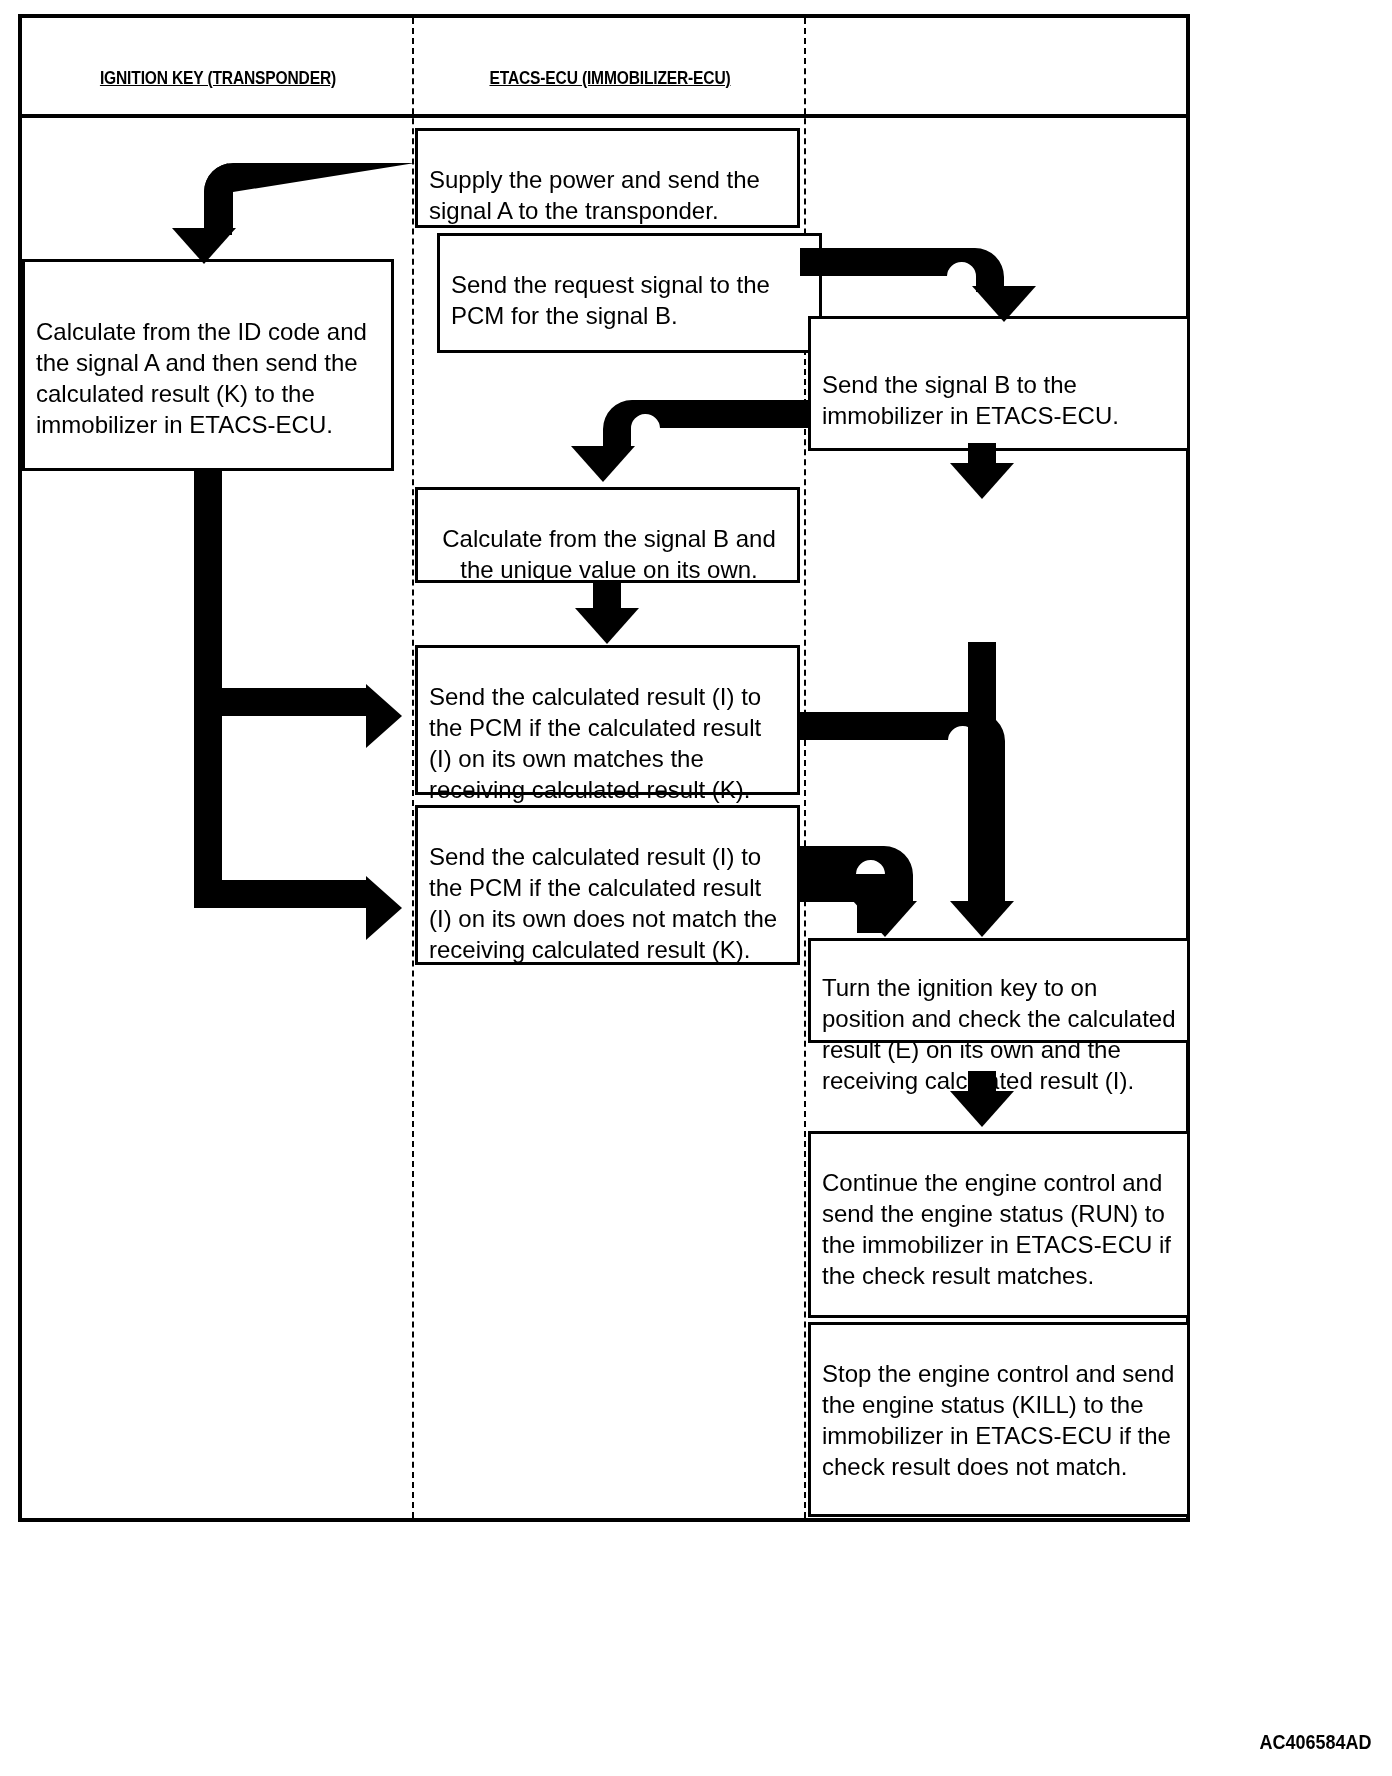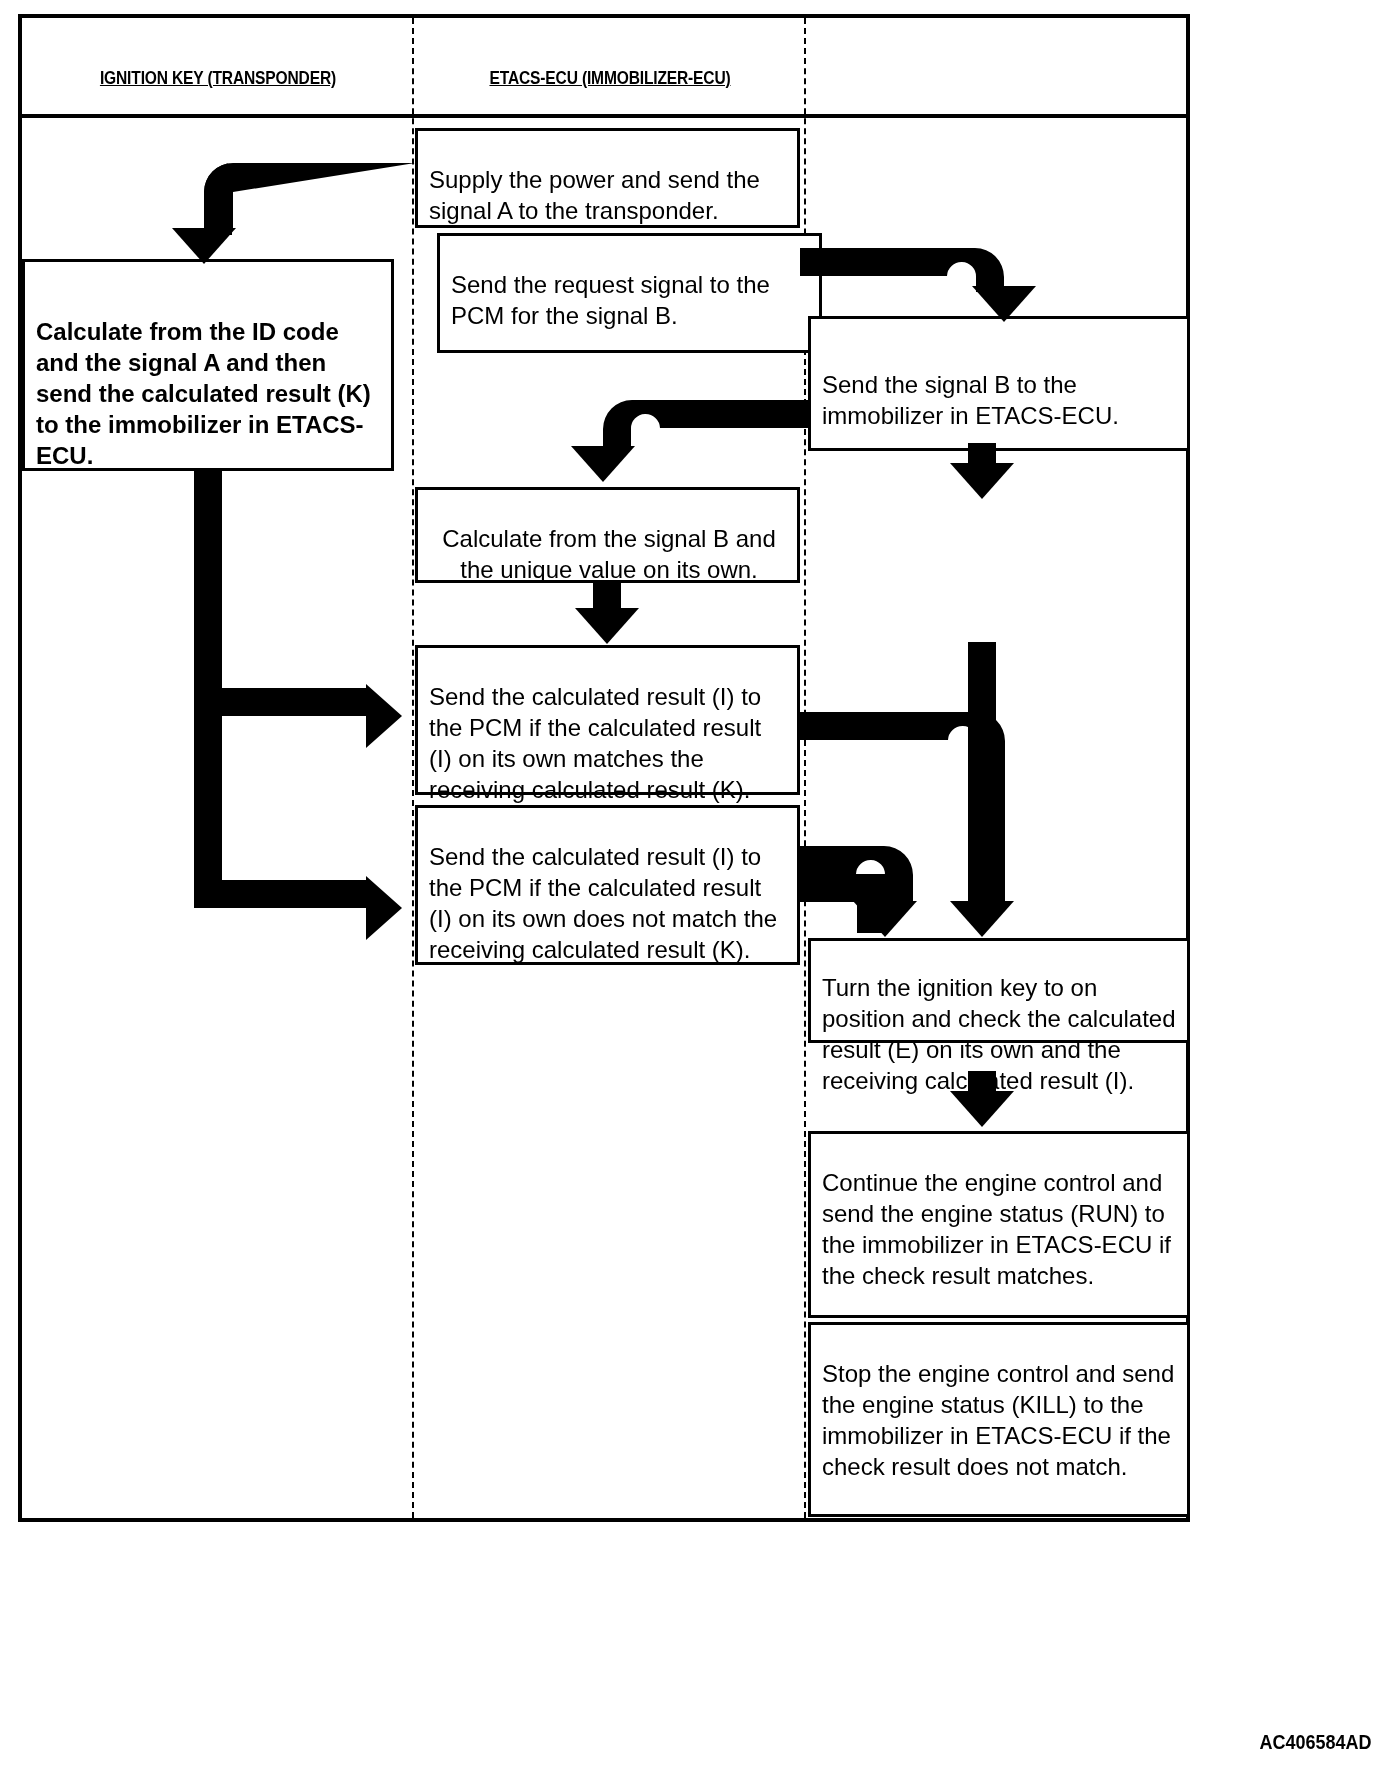--- a/index.html
+++ b/index.html
@@ -52,21 +52,21 @@
         <p>Supply the power and send the signal A to the transponder.</p>
       </div>
   </div>
 
   <div class="box" style="left:437px;top:233px;width:385px;height:120px;">
     <div class="inner">
         <p>Send the request signal to the PCM for the signal B.</p>
       </div>
   </div>
 
-  <div class="box" style="left:22px;top:259px;width:372px;height:212px;font-weight:bold;">
+  <div class="box" style="left:22px;top:259px;width:372px;height:212px;">
     <div class="inner" style="top:30px;">
         <p>Calculate from the ID code and the signal A and then send the calculated result (K) to the immobilizer in ETACS-ECU.</p>
       </div>
   </div>
 
   <div class="box" style="left:808px;top:316px;width:382px;height:135px;padding-left:37px;">
     <div class="inner" style="top:26px;">
         <p>Send the signal B to the immobilizer in ETACS-ECU.</p>
       </div>
   </div>

